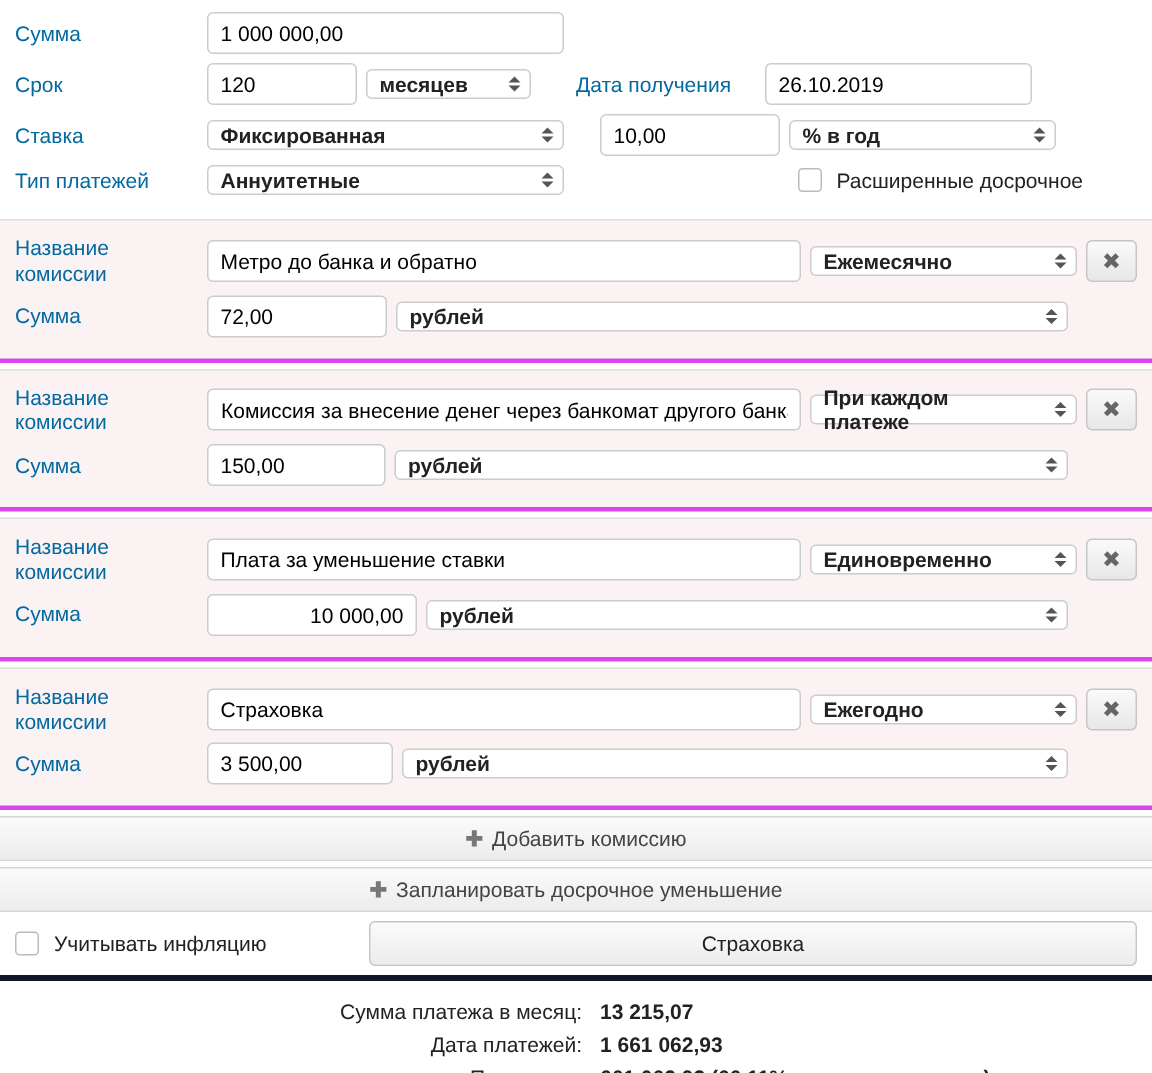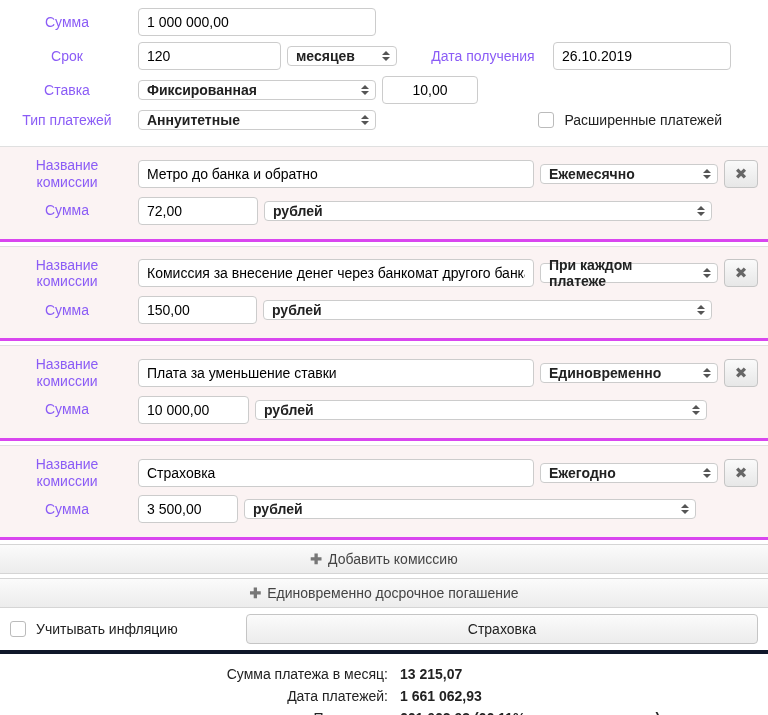--- a/index.html
+++ b/index.html
@@ -14,23 +14,23 @@
     padding: 8px 10px 10px 10px;
   }
   .row {
     display: flex;
     align-items: center;
     margin-bottom: 6px;
     gap: 6px;
   }
   .label {
     width: 122px;
-    text-align: center;
+    text-align: left;
     padding-right: 8px;
-    color: #8b5cf6;
+    color: #0369a1;
     font-size: 14px;
     line-height: 1.2;
   }
   .label-multi {
     white-space: normal;
   }
   input[type="text"] {
     height: 28px;
     padding: 4px 8px;
     border: 1px solid #ccc;
@@ -166,55 +166,62 @@
 </head>
 <body>
 
 <div class="form-section">
   <div class="row">
     <div class="label">Сумма</div>
     <input type="text" style="width: 238px;" value="1 000 000,00">
   </div>
   <div class="row">
     <div class="label">Срок</div>
-    <input type="text" style="width: 143px;" value="120">
+    <input type="text" style="width: 100px;" value="120">
     <div class="select" style="width:110px">
       <span>месяцев</span>
       <span class="caret">
           <span class="caret-up"></span>
           <span class="caret-down"></span>
         </span>
     </div>
     <div style="flex:0 0 18px"></div>
     <div class="label" style="width:120px">Дата получения</div>
     <input type="text" style="width: 178px;" value="26.10.2019">
   </div>
   <div class="row">
     <div class="label">Ставка</div>
     <div class="select" style="width:238px">
       <span>Фиксированная</span>
       <span class="caret">
           <span class="caret-up"></span>
           <span class="caret-down"></span>
         </span>
     </div>
-    <input type="text" style="width: 96px;  text-align: center;" value="10,00">
+    <input type="text" style="width: 120px; margin-left: 18px;" value="10,00">
+    <div class="select" style="width:178px">
+      <span>% в год</span>
+      <span class="caret">
+          <span class="caret-up"></span>
+          <span class="caret-down"></span>
+        </span>
+    </div>
   </div>
   <div class="row">
     <div class="label">Тип платежей</div>
     <div class="select" style="width:238px">
       <span>Аннуитетные</span>
       <span class="caret">
           <span class="caret-up"></span>
           <span class="caret-down"></span>
         </span>
     </div>
     <div style="flex:1"></div>
     <span class="checkbox"></span>
-    <span style="margin-left:4px">Расширенные платежей</span>
+    <span style="margin-left:4px">Расширенные досрочное</span>
     <div style="width:30px"></div>
   </div>
 </div>
 
 <div id="commissions">
     <div class="comm-block">
     <div class="row">
       <div class="label label-multi">Название комиссии</div>
       <input type="text" style="flex: 1 1 0%;" value="Метро до банка и обратно">
       <div class="select" style="width:178px">
@@ -279,21 +286,21 @@
             <span class="caret-up"></span>
             <span class="caret-down"></span>
           </span>
       </div>
       <div class="delete-btn">
         <span>✖</span>
       </div>
     </div>
     <div class="row">
       <div class="label">Сумма</div>
-      <input type="text" style="width: 111px;" value="10 000,00">
+      <input type="text" style="width: 140px; text-align: right;" value="10 000,00">
       <div class="select" style="flex:1;max-width:452px">
         <span>рублей</span>
         <span class="caret">
             <span class="caret-up"></span>
             <span class="caret-down"></span>
           </span>
       </div>
       <div style="width:40px"></div>
     </div>
     </div>
@@ -307,41 +314,41 @@
             <span class="caret-up"></span>
             <span class="caret-down"></span>
           </span>
       </div>
       <div class="delete-btn">
         <span>✖</span>
       </div>
     </div>
     <div class="row">
       <div class="label">Сумма</div>
-      <input type="text" style="width: 100px;" value="3 500,00">
+      <input type="text" style="width: 124px;" value="3 500,00">
       <div class="select" style="flex:1;max-width:452px">
         <span>рублей</span>
         <span class="caret">
             <span class="caret-up"></span>
             <span class="caret-down"></span>
           </span>
       </div>
       <div style="width:40px"></div>
     </div>
     </div>
   </div>
 
 <div class="bar-btn">
   <span class="plus">✚</span>
   <span>Добавить комиссию</span>
 </div>
 <div class="sep"></div>
 <div class="bar-btn">
   <span class="plus">✚</span>
-  <span>Единовременно досрочное погашение</span>
+  <span>Запланировать досрочное уменьшение</span>
 </div>
 
 <div class="bottom-row">
   <span class="checkbox"></span>
   <span style="width:200px">Учитывать инфляцию</span>
   <div class="calc-btn">
     <span>Страховка</span>
   </div>
 </div>
 

